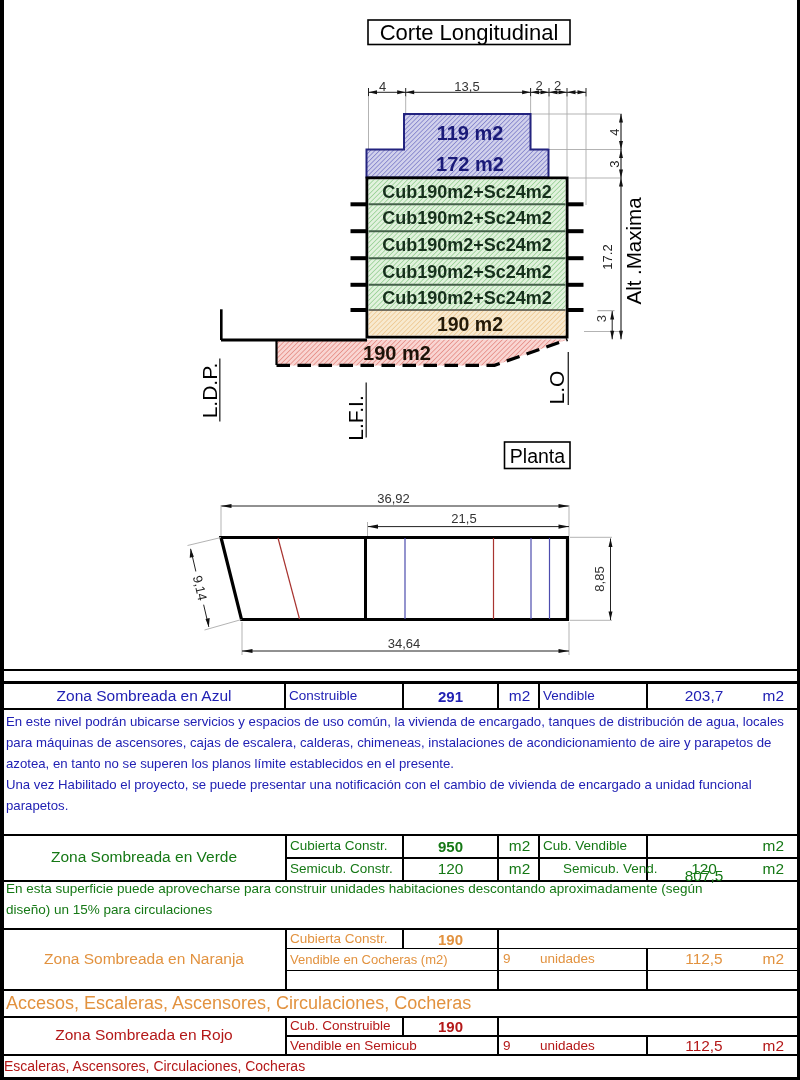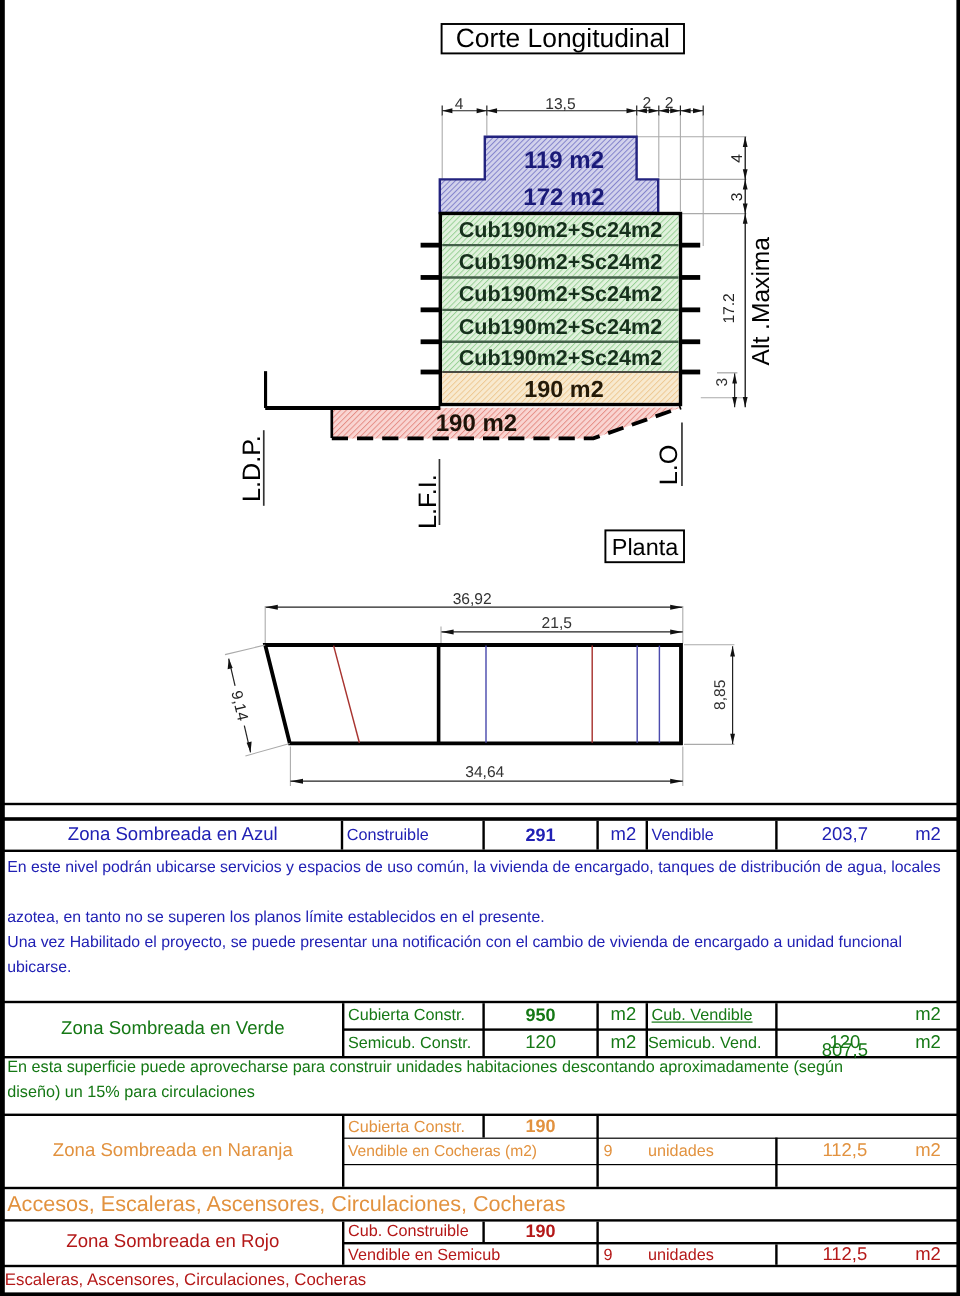--- a/index.html
+++ b/index.html
@@ -272,44 +272,45 @@
 
 <div class="t tc blue" style="left:144px;top:695.5px;font-size:15.5px;">Zona Sombreada en Azul</div>
 <div class="t tl blue" style="left:289px;top:696px;font-size:13.5px;">Construible</div>
 <div class="t tc blue" style="left:450.5px;top:696px;font-size:15px;font-weight:bold;">291</div>
 <div class="t tc blue" style="left:519.5px;top:696px;font-size:15.4px;">m2</div>
 <div class="t tl blue" style="left:543px;top:696px;font-size:13.5px;">Vendible</div>
 <div class="t tc blue" style="left:704px;top:696px;font-size:15.4px;">203,7</div>
 <div class="t tr blue" style="left:784px;top:696px;font-size:15.4px;">m2</div>
 
 <div class="t tl blue" style="left:6px;top:722px;font-size:13.2px;">En este nivel podrán ubicarse servicios y espacios de uso común, la vivienda de encargado, tanques de distribución de agua, locales</div>
+<div class="t tl blue" style="left:6px;top:743px;font-size:13.2px;">para máquinas de ascensores, cajas de escalera, calderas, chimeneas, instalaciones de acondicionamiento de aire y parapetos de</div>
 <div class="t tl blue" style="left:6px;top:764px;font-size:13.2px;">azotea, en tanto no se superen los planos límite establecidos en el presente.</div>
 <div class="t tl blue" style="left:6px;top:785px;font-size:13.2px;">Una vez Habilitado el proyecto, se puede presentar una notificación con el cambio de vivienda de encargado a unidad funcional</div>
-<div class="t tl blue" style="left:6px;top:806px;font-size:13.2px;">ubicarse.</div>
+<div class="t tl blue" style="left:6px;top:806px;font-size:13.2px;">parapetos.</div>
 
 <div class="hl" style="left:0;top:834px;width:800px;height:2px;"></div>
 <div class="hl" style="left:285px;top:857.3px;width:515px;height:1.4px;"></div>
 <div class="hl" style="left:0;top:879.5px;width:800px;height:2px;"></div>
 <div class="vl" style="left:285px;top:836px;width:2px;height:43.5px;"></div>
 <div class="vl" style="left:402px;top:836px;width:1.5px;height:43.5px;"></div>
 <div class="vl" style="left:497px;top:836px;width:1.5px;height:43.5px;"></div>
 <div class="vl" style="left:538px;top:836px;width:1.5px;height:43.5px;"></div>
 <div class="vl" style="left:646px;top:836px;width:1.5px;height:43.5px;"></div>
 
 <div class="t tc green" style="left:144px;top:856.5px;font-size:15.5px;">Zona Sombreada en Verde</div>
 <div class="t tl green" style="left:290px;top:846px;font-size:13.5px;">Cubierta Constr.</div>
 <div class="t tc green" style="left:450.5px;top:846px;font-size:15px;font-weight:bold;">950</div>
 <div class="t tc green" style="left:519.5px;top:846px;font-size:15.4px;">m2</div>
-<div class="t tl green" style="left:543px;top:846px;font-size:13.5px;text-decoration:underline;">Cub. Vendible</div>
+<div class="t tl green" style="left:543px;top:846px;font-size:13.5px;">Cub. Vendible</div>
 <div class="t tc green" style="left:704px;top:864px;font-size:15.4px;margin-top:12px;">807,5</div>
 <div class="t tr green" style="left:784px;top:846px;font-size:15.4px;">m2</div>
 <div class="t tl green" style="left:290px;top:868.5px;font-size:13.5px;">Semicub. Constr.</div>
 <div class="t tc green" style="left:450.5px;top:868.5px;font-size:15.4px;">120</div>
 <div class="t tc green" style="left:519.5px;top:868.5px;font-size:15.4px;">m2</div>
-<div class="t tl green" style="left:540px;top:868.5px;font-size:13.5px;">Semicub. Vend.</div>
+<div class="t tl green" style="left:563px;top:868.5px;font-size:13.5px;">Semicub. Vend.</div>
 <div class="t tc green" style="left:704px;top:868.5px;font-size:15.4px;">120</div>
 <div class="t tr green" style="left:784px;top:868.5px;font-size:15.4px;">m2</div>
 
 <div class="t tl green" style="left:6px;top:889px;font-size:13.5px;">En esta superficie puede aprovecharse para construir unidades habitaciones descontando aproximadamente (según</div>
 <div class="t tl green" style="left:6px;top:910px;font-size:13.5px;">diseño) un 15% para circulaciones</div>
 
 <div class="hl" style="left:0;top:928px;width:800px;height:2px;"></div>
 <div class="hl" style="left:285px;top:947.8px;width:515px;height:1.4px;"></div>
 <div class="hl" style="left:285px;top:969.6px;width:515px;height:1.4px;"></div>
 <div class="hl" style="left:0;top:989px;width:800px;height:2px;"></div>

